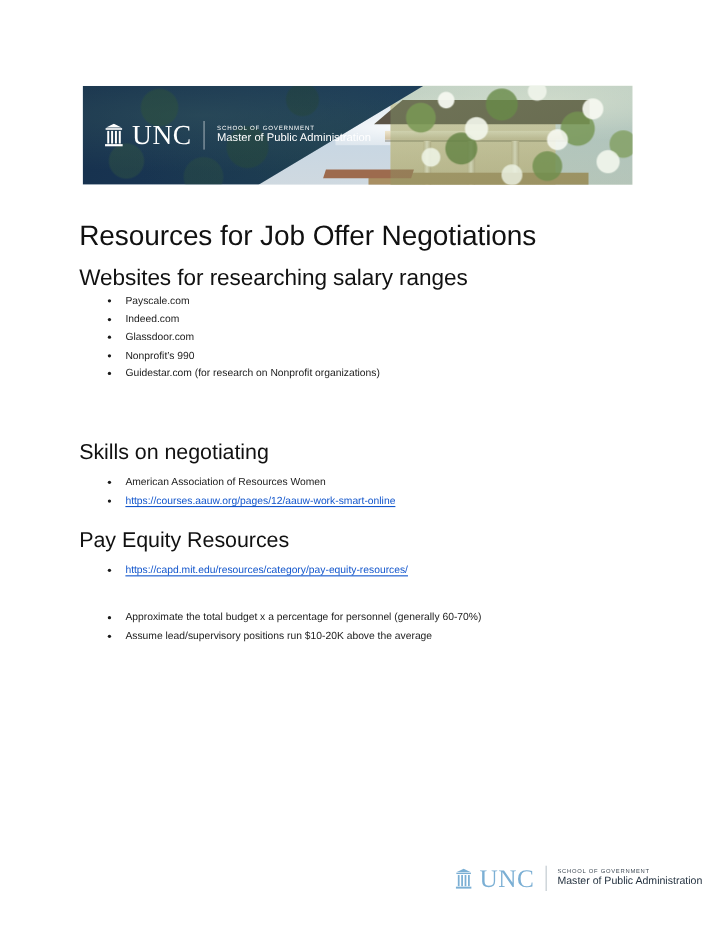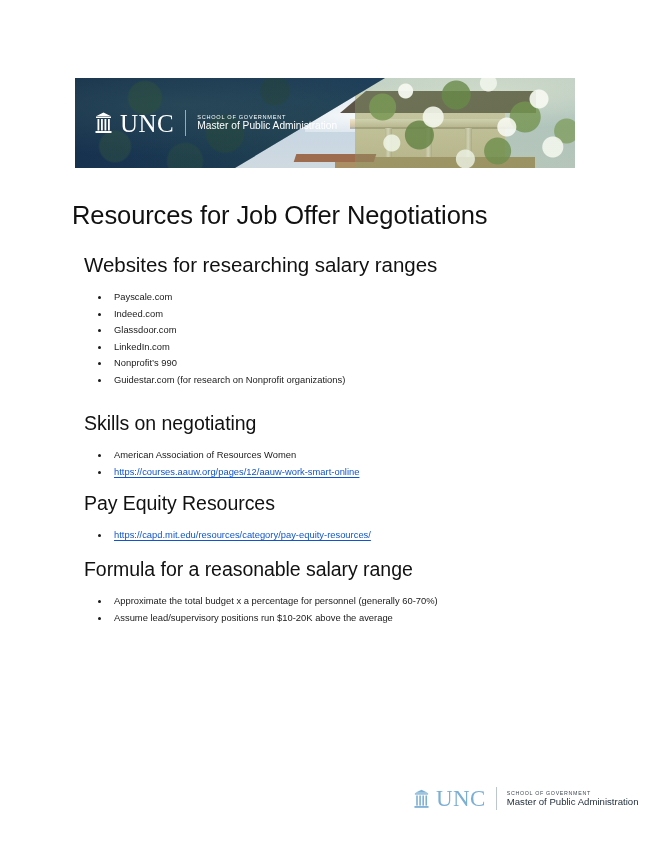--- a/index.html
+++ b/index.html
@@ -205,21 +205,21 @@
   .section { position: absolute; left: 72px; }
   .sec-1 { top: 241px; }
   .sec-2 { top: 400px; }
   .sec-3 { top: 480px; }
   .sec-4 { top: 546px; }
 
   .sec-head {
     font-size: 19.5px;
     font-weight: 400;
     color: #111111;
-    margin: 12px;
+    margin: 0;
     letter-spacing: -.05px;
   }
   .sec-1 .sec-head { font-size: 20.5px; }
 
   ul.bullets {
     list-style: none;
     margin: 0;
     padding: 0;
   }
   .sec-1 ul.bullets { margin-top: 0; }
@@ -336,21 +336,20 @@
   </div>
 
   <h1 class="doc-title">Resources for Job Offer Negotiations</h1>
 
   <div class="section sec-1">
     <h2 class="sec-head">Websites for researching salary ranges</h2>
     <ul class="bullets">
       <li><span>Payscale.com</span></li>
       <li><span>Indeed.com</span></li>
       <li><span>Glassdoor.com</span></li>
-      <li><span>LinkedIn.com</span></li>
       <li><span>Nonprofit’s 990</span></li>
       <li><span>Guidestar.com (for research on Nonprofit organizations)</span></li>
     </ul>
   </div>
 
   <div class="section sec-2">
     <h2 class="sec-head">Skills on negotiating</h2>
     <ul class="bullets">
       <li><span>American Association of Resources Women</span></li>
       <li><a href="#">https://courses.aauw.org/pages/12/aauw-work-smart-online</a></li>
@@ -358,21 +357,20 @@
   </div>
 
   <div class="section sec-3">
     <h2 class="sec-head">Pay Equity Resources</h2>
     <ul class="bullets">
       <li><a href="#">https://capd.mit.edu/resources/category/pay-equity-resources/</a></li>
     </ul>
   </div>
 
   <div class="section sec-4">
-    <h2 class="sec-head">Formula for a reasonable salary range</h2>
     <ul class="bullets">
       <li><span>Approximate the total budget x a percentage for personnel (generally 60-70%)</span></li>
       <li><span>Assume lead/supervisory positions run $10-20K above the average</span></li>
     </ul>
   </div>
 
   <div class="footer-logo">
     <svg class="oldwell-f" viewBox="0 0 34 44" aria-hidden="true">
       <path d="M17 1 L31 8 L3 8 Z" fill="#7BAFD4"></path>
       <rect x="2" y="9" width="30" height="3" fill="#7BAFD4"></rect>

